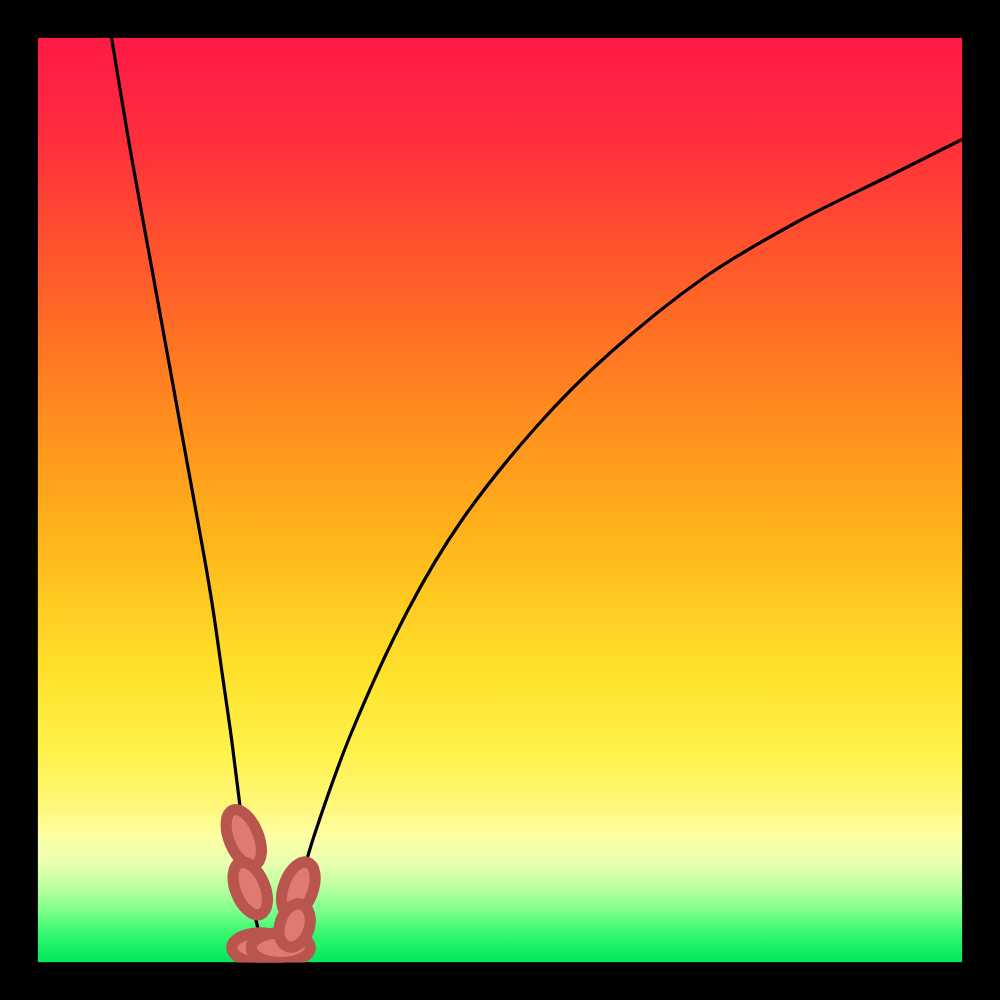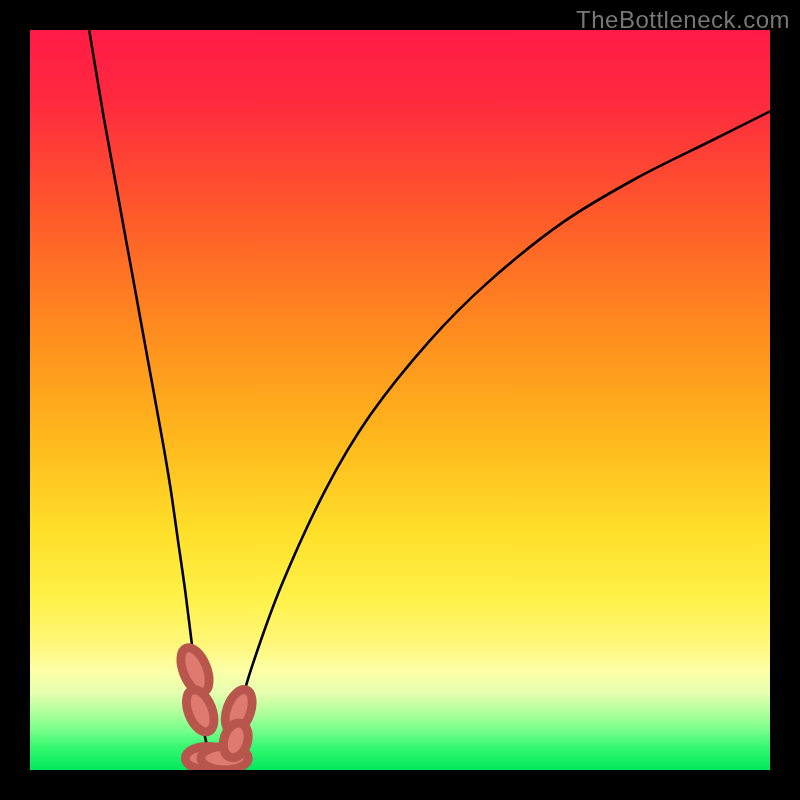--- a/index.html
+++ b/index.html
@@ -49,21 +49,20 @@
   .marker {
     fill: #de7a70;
     stroke: #b8564d;
     stroke-width: 1.2;
   }
 </style>
 </head>
 <body>
 
 <div class="stage">
-  <div class="watermark">TheBottleneck.com</div>
 
   <div class="plot">
     <svg class="gradient-bg" viewBox="0 0 100 100" preserveAspectRatio="none" width="100%" height="100%">
       <defs>
         <linearGradient id="bg-grad" x1="0" y1="0" x2="0" y2="1">
             <stop offset="0%" stop-color="#ff1a46"></stop>
             <stop offset="10%" stop-color="#ff2b3e"></stop>
             <stop offset="25%" stop-color="#ff5a2a"></stop>
             <stop offset="40%" stop-color="#ff8a1f"></stop>
             <stop offset="55.00000000000001%" stop-color="#ffb71c"></stop>

